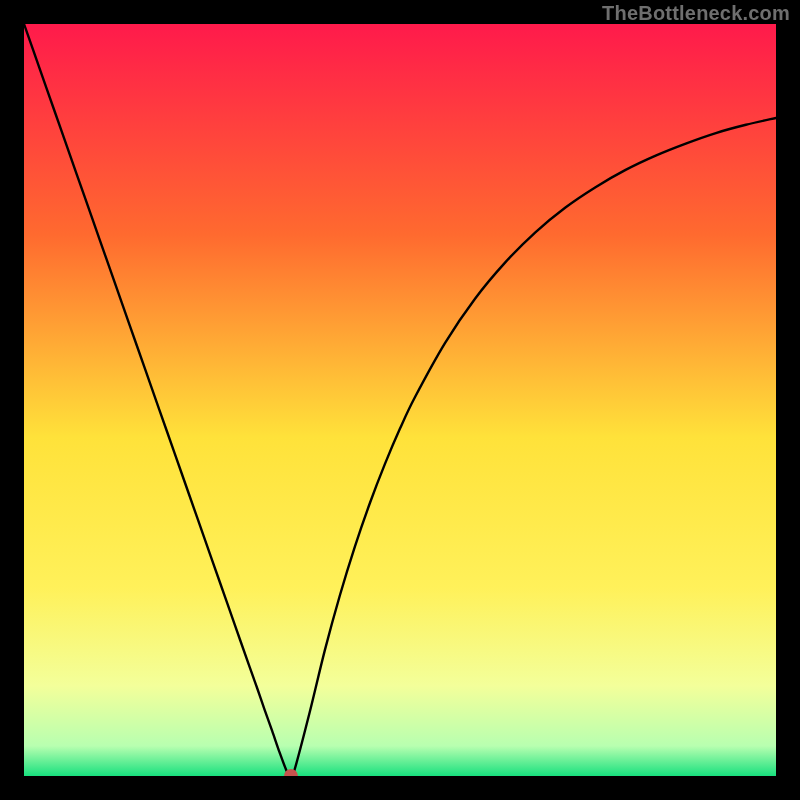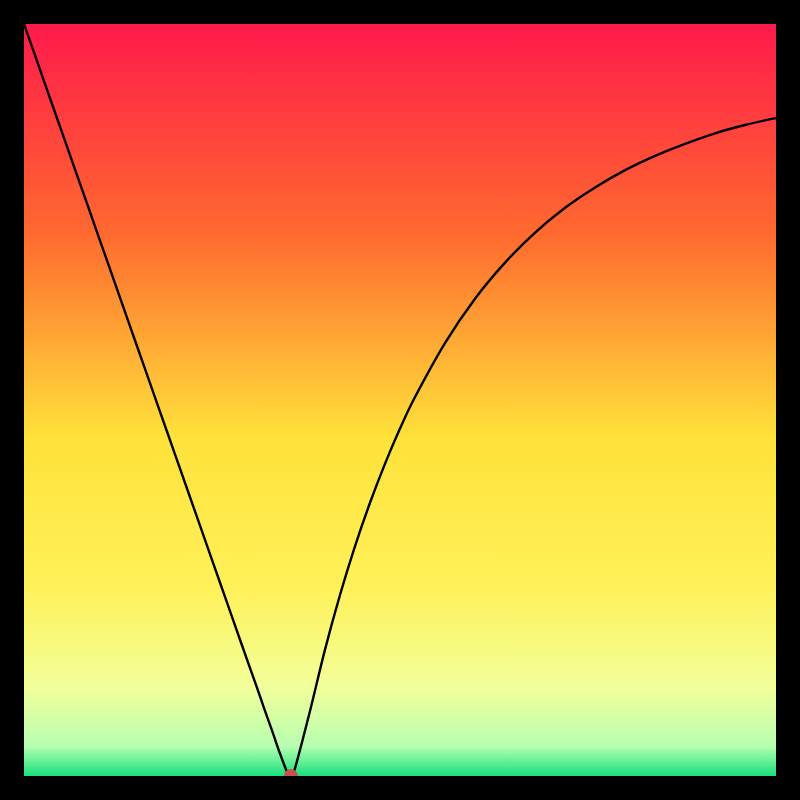--- a/index.html
+++ b/index.html
@@ -32,20 +32,21 @@
     font-size: 20px;
     font-weight: 600;
     letter-spacing: 0.2px;
     user-select: none;
   }
 </style>
 </head>
 <body>
 
 <div class="frame">
+  <div class="watermark">TheBottleneck.com</div>
   <svg class="plot-area" viewBox="0 0 752 752" preserveAspectRatio="none">
     <defs>
       <linearGradient id="bg-grad" x1="0" y1="0" x2="0" y2="1">
         <stop id="g0" offset="0%" stop-color="#ff1a4b"></stop>
         <stop id="g1" offset="28%" stop-color="#ff6a2f"></stop>
         <stop id="g2" offset="55%" stop-color="#ffe23a"></stop>
         <stop id="g3" offset="75%" stop-color="#fff15a"></stop>
         <stop id="g4" offset="88%" stop-color="#f3ff9a"></stop>
         <stop id="g5" offset="96%" stop-color="#b8ffb0"></stop>
         <stop id="g6" offset="100%" stop-color="#18e07e"></stop>

